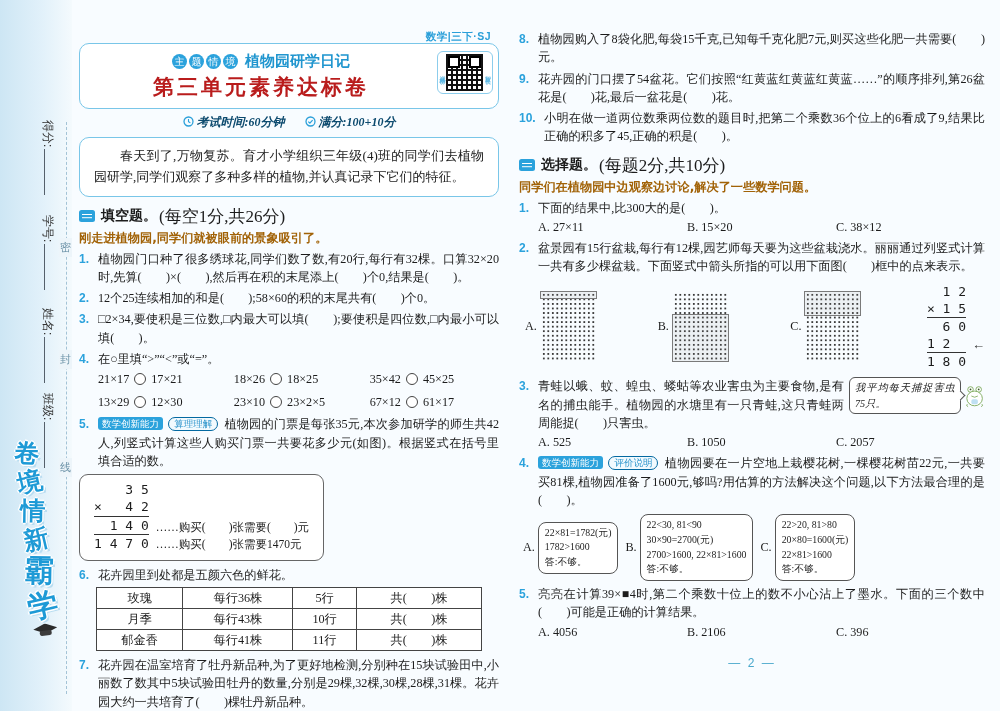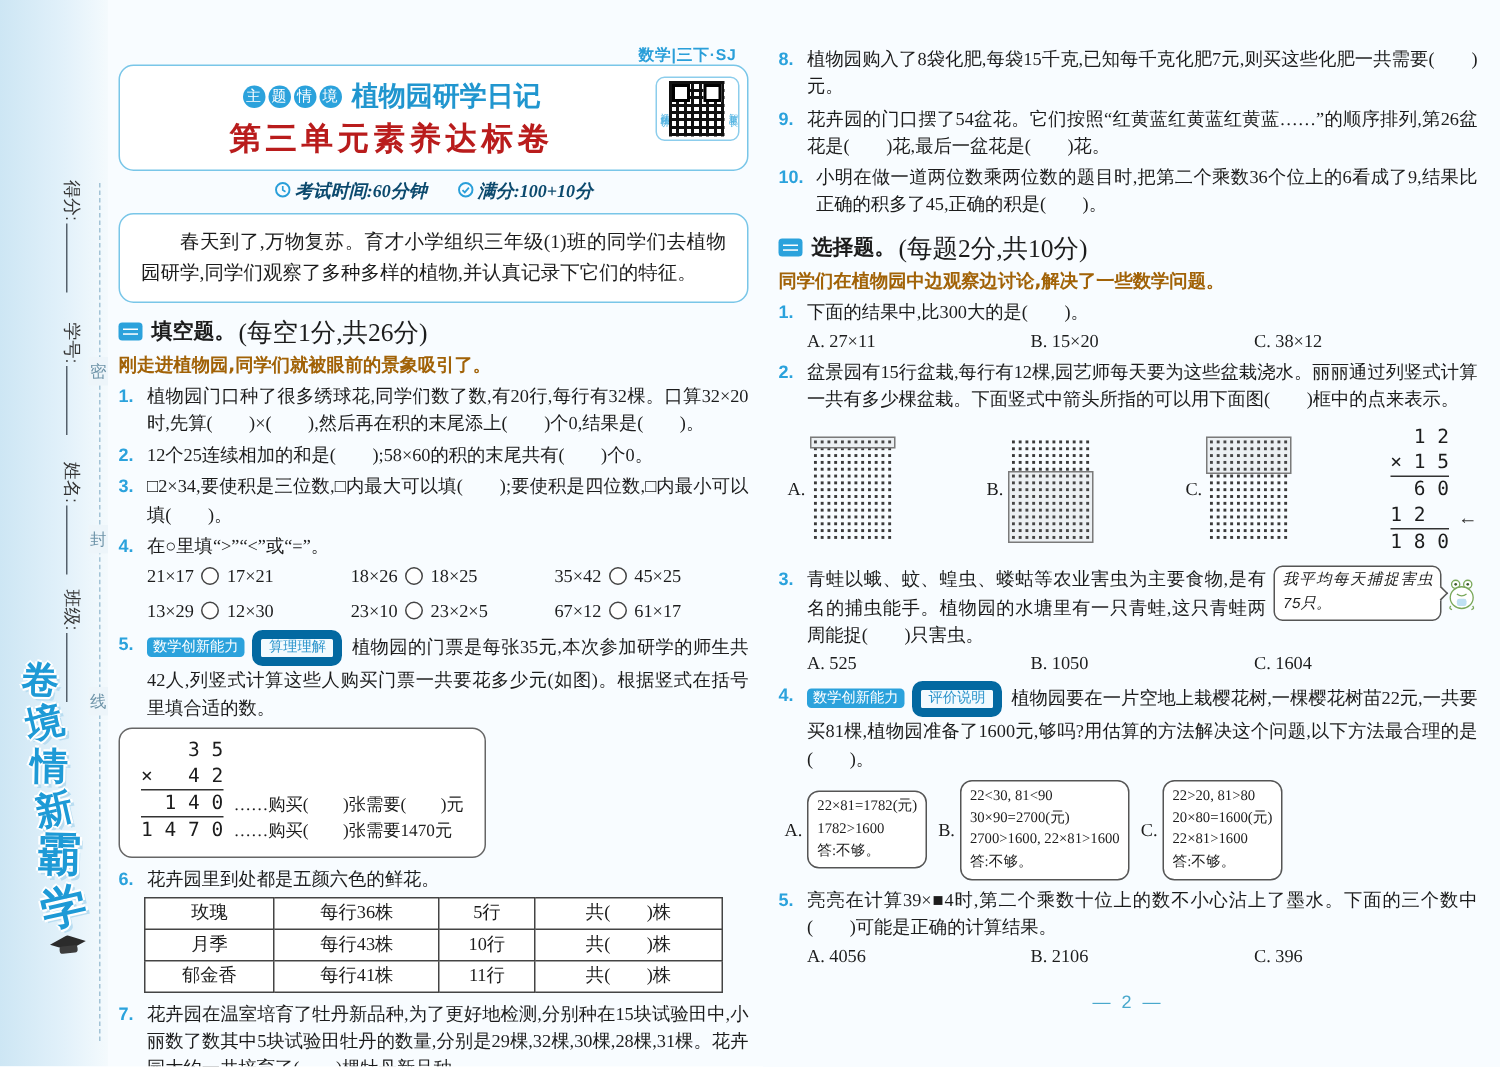--- a/index.html
+++ b/index.html
@@ -28,21 +28,21 @@
   .col-r{left:519px;width:466px;}
   
   .hdr-wrap{position:relative;padding-top:13px;}
   .edition{position:absolute;top:0;right:8px;font-size:10.5px;font-weight:bold;color:#2a9fd9;
         font-family:"Liberation Sans",sans-serif;letter-spacing:.5px;}
   .hdr{position:relative;border:1.5px solid #79c6e8;border-radius:10px;background:#fff;
         padding:8px 86px 7px 30px;text-align:center;}
   .theme-line{display:flex;justify-content:center;align-items:center;gap:2px;}
   .badge{width:15px;height:15px;border-radius:50%;background:#2ba2dc;color:#fff;font-size:10px;
         display:inline-flex;align-items:center;justify-content:center;font-family:"Liberation Sans",sans-serif;}
-  .theme-title{color:#2196cf;font-weight:bold;font-size:18px;margin-left:5px;font-family:"DejaVu Sans",sans-serif;}
+  .theme-title{color:#2196cf;font-weight:bold;font-size:15px;margin-left:5px;font-family:"DejaVu Sans",sans-serif;}
   .paper-title{font-size:21px;font-weight:bold;letter-spacing:3px;margin-top:2px;color:#b91c1c;}
   .qr-box{position:absolute;right:5px;top:7px;display:flex;align-items:center;gap:1px;
         border:1px solid #8ccdec;border-radius:6px;background:#fff;padding:2px 1px;}
   .qr-side{writing-mode:vertical-rl;font-size:6px;color:#54b4e2;letter-spacing:1px;line-height:1.1;}
   .qr{position:relative;width:37px;height:37px;
         background:repeating-linear-gradient(0deg,#111 0 2px,transparent 2px 5px),
                    repeating-linear-gradient(90deg,#111 0 2px,#fff 2px 5px);}
   .qr::before{content:"";position:absolute;left:2px;top:2px;width:8px;height:8px;border:2px solid #000;background:#fff;}
   .qr::after{content:"";position:absolute;right:2px;top:2px;width:8px;height:8px;border:2px solid #000;background:#fff;}
   .exam-info{display:flex;justify-content:center;align-items:center;gap:20px;font-size:12px;
@@ -56,21 +56,21 @@
   .sec-icon{width:16px;height:12px;background:#2ba2dc;border-radius:2.5px;margin-right:6px;position:relative;flex:none;}
   .sec-icon::after{content:"";position:absolute;left:3px;right:3px;top:3.5px;height:1.6px;background:#fff;box-shadow:0 3.2px 0 #fff;}
   .sec b{font-family:"DejaVu Sans",sans-serif;font-size:14px;}
   .sec .pts{margin-left:2px;font-size:17px;}
   .ctx{color:#a16207;font-weight:bold;font-size:12.2px;font-family:"DejaVu Sans",sans-serif;margin:2px 0 3px;}
   .q{position:relative;padding-left:19px;font-size:12.2px;line-height:1.5;text-align:justify;margin-bottom:3px;}
   .q.w{padding-left:25px;}
   .qnum{position:absolute;left:0;top:0;color:#2ba2dc;font-weight:bold;font-family:"Liberation Sans",sans-serif;font-size:12px;}
   .tag1{display:inline-block;background:#2ba2dc;color:#fff;font-size:9.5px;line-height:13px;padding:0 4px;
         border-radius:3px;font-family:"Liberation Sans",sans-serif;vertical-align:1px;}
-  .tag2{display:inline-block;border:6px solid #0369a1;color:#2a93cb;font-size:9.5px;line-height:12px;padding:0 5px;
+  .tag2{display:inline-block;border:1px solid #0369a1;color:#2a93cb;font-size:9.5px;line-height:12px;padding:0 5px;
         border-radius:7px;background:#f2fafe;font-family:"Liberation Sans",sans-serif;vertical-align:1px;margin:0 3px 0 2px;}
   .cmp{display:grid;grid-template-columns:1.05fr 1.05fr 1fr;row-gap:8px;padding-left:19px;margin:4px 0 5px;font-size:12.2px;}
   .cmp-circle{display:inline-block;width:12px;height:12px;border:1.2px solid #444;border-radius:50%;
         vertical-align:-2px;margin:0 5px;background:#fff;}
   .vcalc-wrap{display:flex;margin:4px 0 5px;}
   .vcalc{border:1.2px solid #666;border-radius:9px;padding:6px 14px 8px;background:#fff;}
   .vrow{display:flex;align-items:flex-end;}
   .vnum{font-family:"DejaVu Sans Mono",monospace;white-space:pre;min-width:7ch;font-size:13px;line-height:1.32;}
   .vrow.u .vnum{border-bottom:1.3px solid #333;}
   .vnote{margin-left:7px;font-size:11.5px;white-space:nowrap;line-height:1.32;}
@@ -92,21 +92,21 @@
   .vcalc2{margin-left:4px;}
   .vcalc2 .vnum{min-width:5ch;}
   .arrow{color:#333;font-size:13px;margin-left:6px;line-height:1.32;}
   
   .ebox-row{display:flex;gap:7px;padding-left:4px;margin:5px 0 4px;align-items:center;}
   .ebox{display:flex;align-items:center;gap:3px;}
   .bx{border:1.2px solid #555;border-radius:8px;padding:3px 6px;font-size:9.8px;line-height:1.5;background:#fff;white-space:nowrap;}
   
   .bubble-wrap{float:right;display:flex;align-items:center;gap:3px;width:136px;margin:0 0 2px 5px;}
   .bubble{position:relative;border:1.2px solid #555;border-radius:6px;padding:2px 5px;font-size:10.2px;
-        line-height:1.5;background:#fff;font-style:italic;font-family:Liberation Mono, monospace;}
+        line-height:1.5;background:#fff;font-style:italic;}
   .bubble::after{content:"";position:absolute;right:-4px;top:40%;width:6px;height:6px;
         border-top:1.2px solid #555;border-right:1.2px solid #555;transform:rotate(45deg);background:#fff;}
   .footer{text-align:center;color:#49a8cc;font-size:12px;margin-top:16px;letter-spacing:2px;font-family:"Liberation Sans",sans-serif;}
 </style>
 </head>
 <body>
 
 <div class="page">
 
   <div class="left-strip">
@@ -171,21 +171,21 @@
       </span>
       <span>
         <svg width="11" height="11" viewBox="0 0 12 12">
             <circle cx="6" cy="6" r="4.9" fill="none" stroke="#2a9fd9" stroke-width="1.4"></circle>
             <path d="M3.6 6.2l1.7 1.7 3-3.4" stroke="#2a9fd9" stroke-width="1.3" fill="none"></path>
           </svg><span>满分:100+10分</span>
       </span>
     </div>
 
     <div class="intro">
-      <div class="intro-text">春天到了,万物复苏。育才小学组织三年级(1)班的同学们去植物园研学,同学们观察了多种多样的植物,并认真记录下它们的特征。</div>
+      <div class="intro-text">春天到了,万物复苏。育才小学组织三年级(4)班的同学们去植物园研学,同学们观察了多种多样的植物,并认真记录下它们的特征。</div>
     </div>
 
     <div class="sec">
       <span class="sec-icon"></span>
       <b>填空题。</b>
       <span class="pts">(每空1分,共26分)</span>
     </div>
     <div class="ctx">刚走进植物园,同学们就被眼前的景象吸引了。</div>
 
     <div class="q">
@@ -362,21 +362,21 @@
           <rect x="9" y="18" width="8" height="6" rx="2" fill="#bfe0f2"></rect>
           <path d="M9 14q4 3 8 0" fill="none" stroke="#7aa85a" stroke-width="1"></path>
           <path d="M4 24q-2 2 1 3 M22 24q2 2 -1 3" fill="none" stroke="#7aa85a" stroke-width="1.1"></path>
         </svg>
       </span>
       <span>青蛙以蛾、蚊、蝗虫、蝼蛄等农业害虫为主要食物,是有名的捕虫能手。植物园的水塘里有一只青蛙,这只青蛙两周能捉(　　)只害虫。</span>
     </div>
     <div class="opts">
       <span>A. 525</span>
       <span>B. 1050</span>
-      <span>C. 1604</span>
+      <span>C. 2057</span>
     </div>
 
     <div class="q">
       <span class="qnum">4.</span>
       <span class="tag1">数学创新能力</span>
       <span class="tag2">评价说明</span>
       <span>植物园要在一片空地上栽樱花树,一棵樱花树苗22元,一共要买81棵,植物园准备了1600元,够吗?用估算的方法解决这个问题,以下方法最合理的是(　　)。</span>
     </div>
     <div class="ebox-row">
       <span class="ebox">

